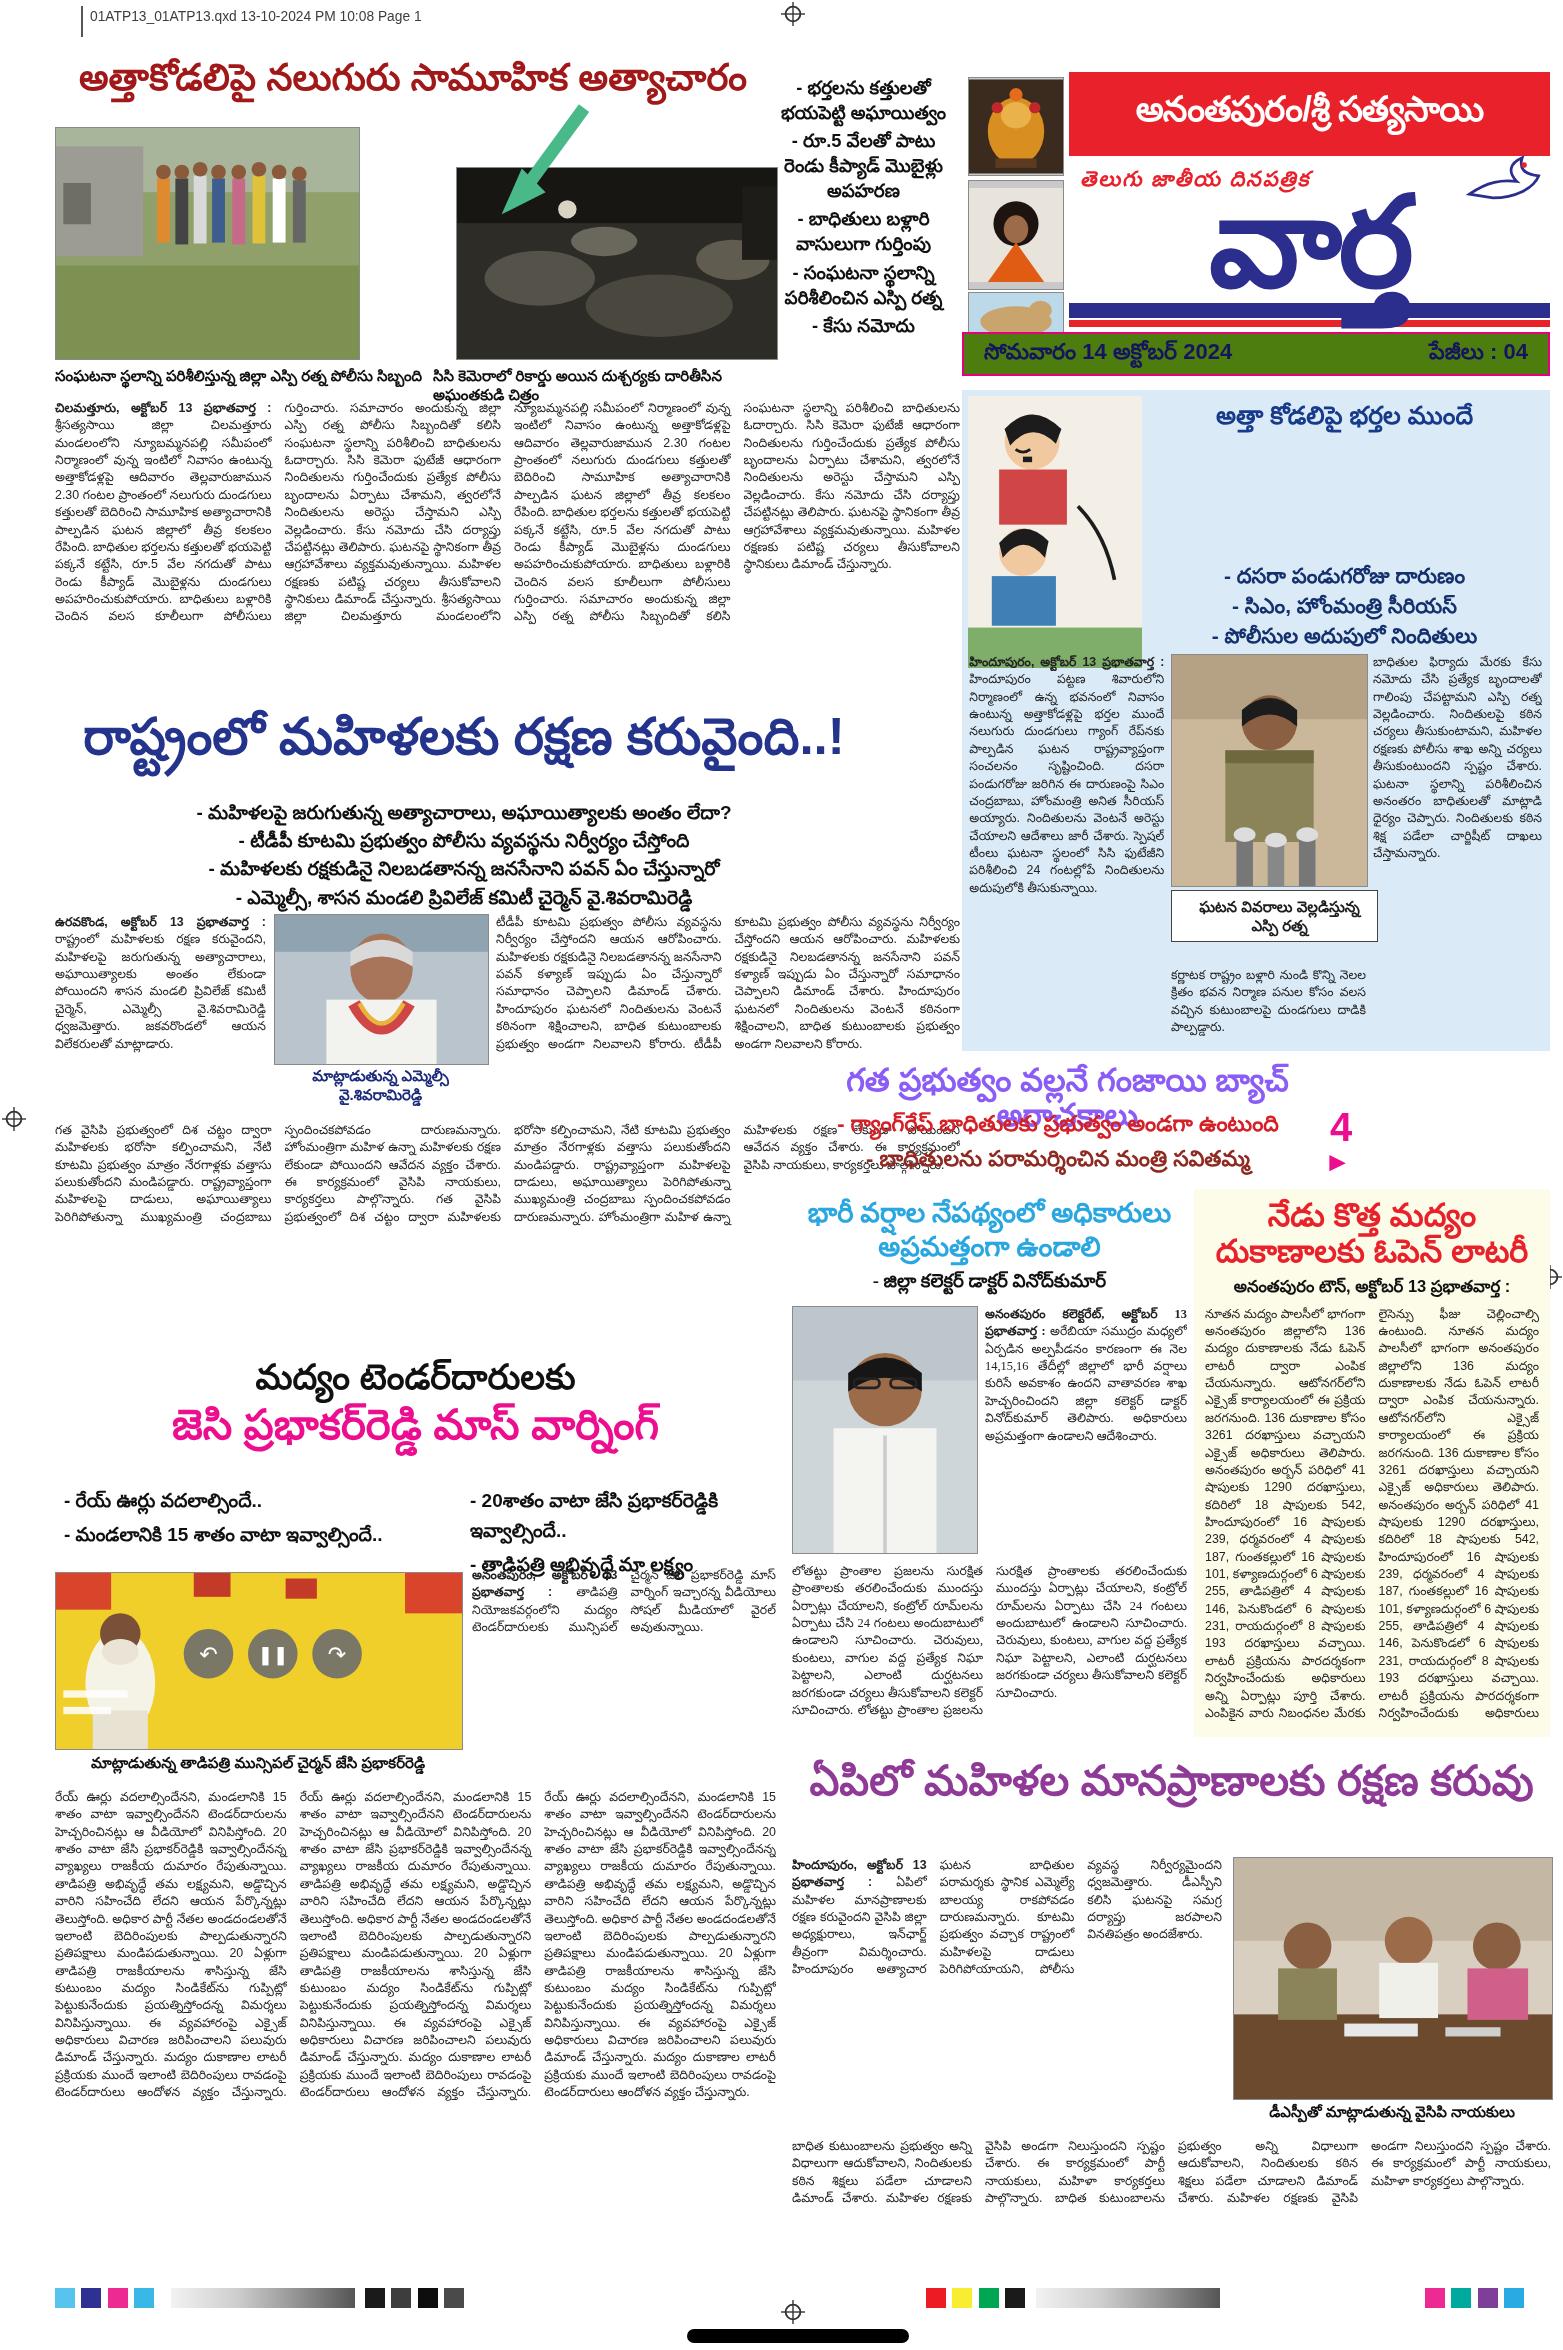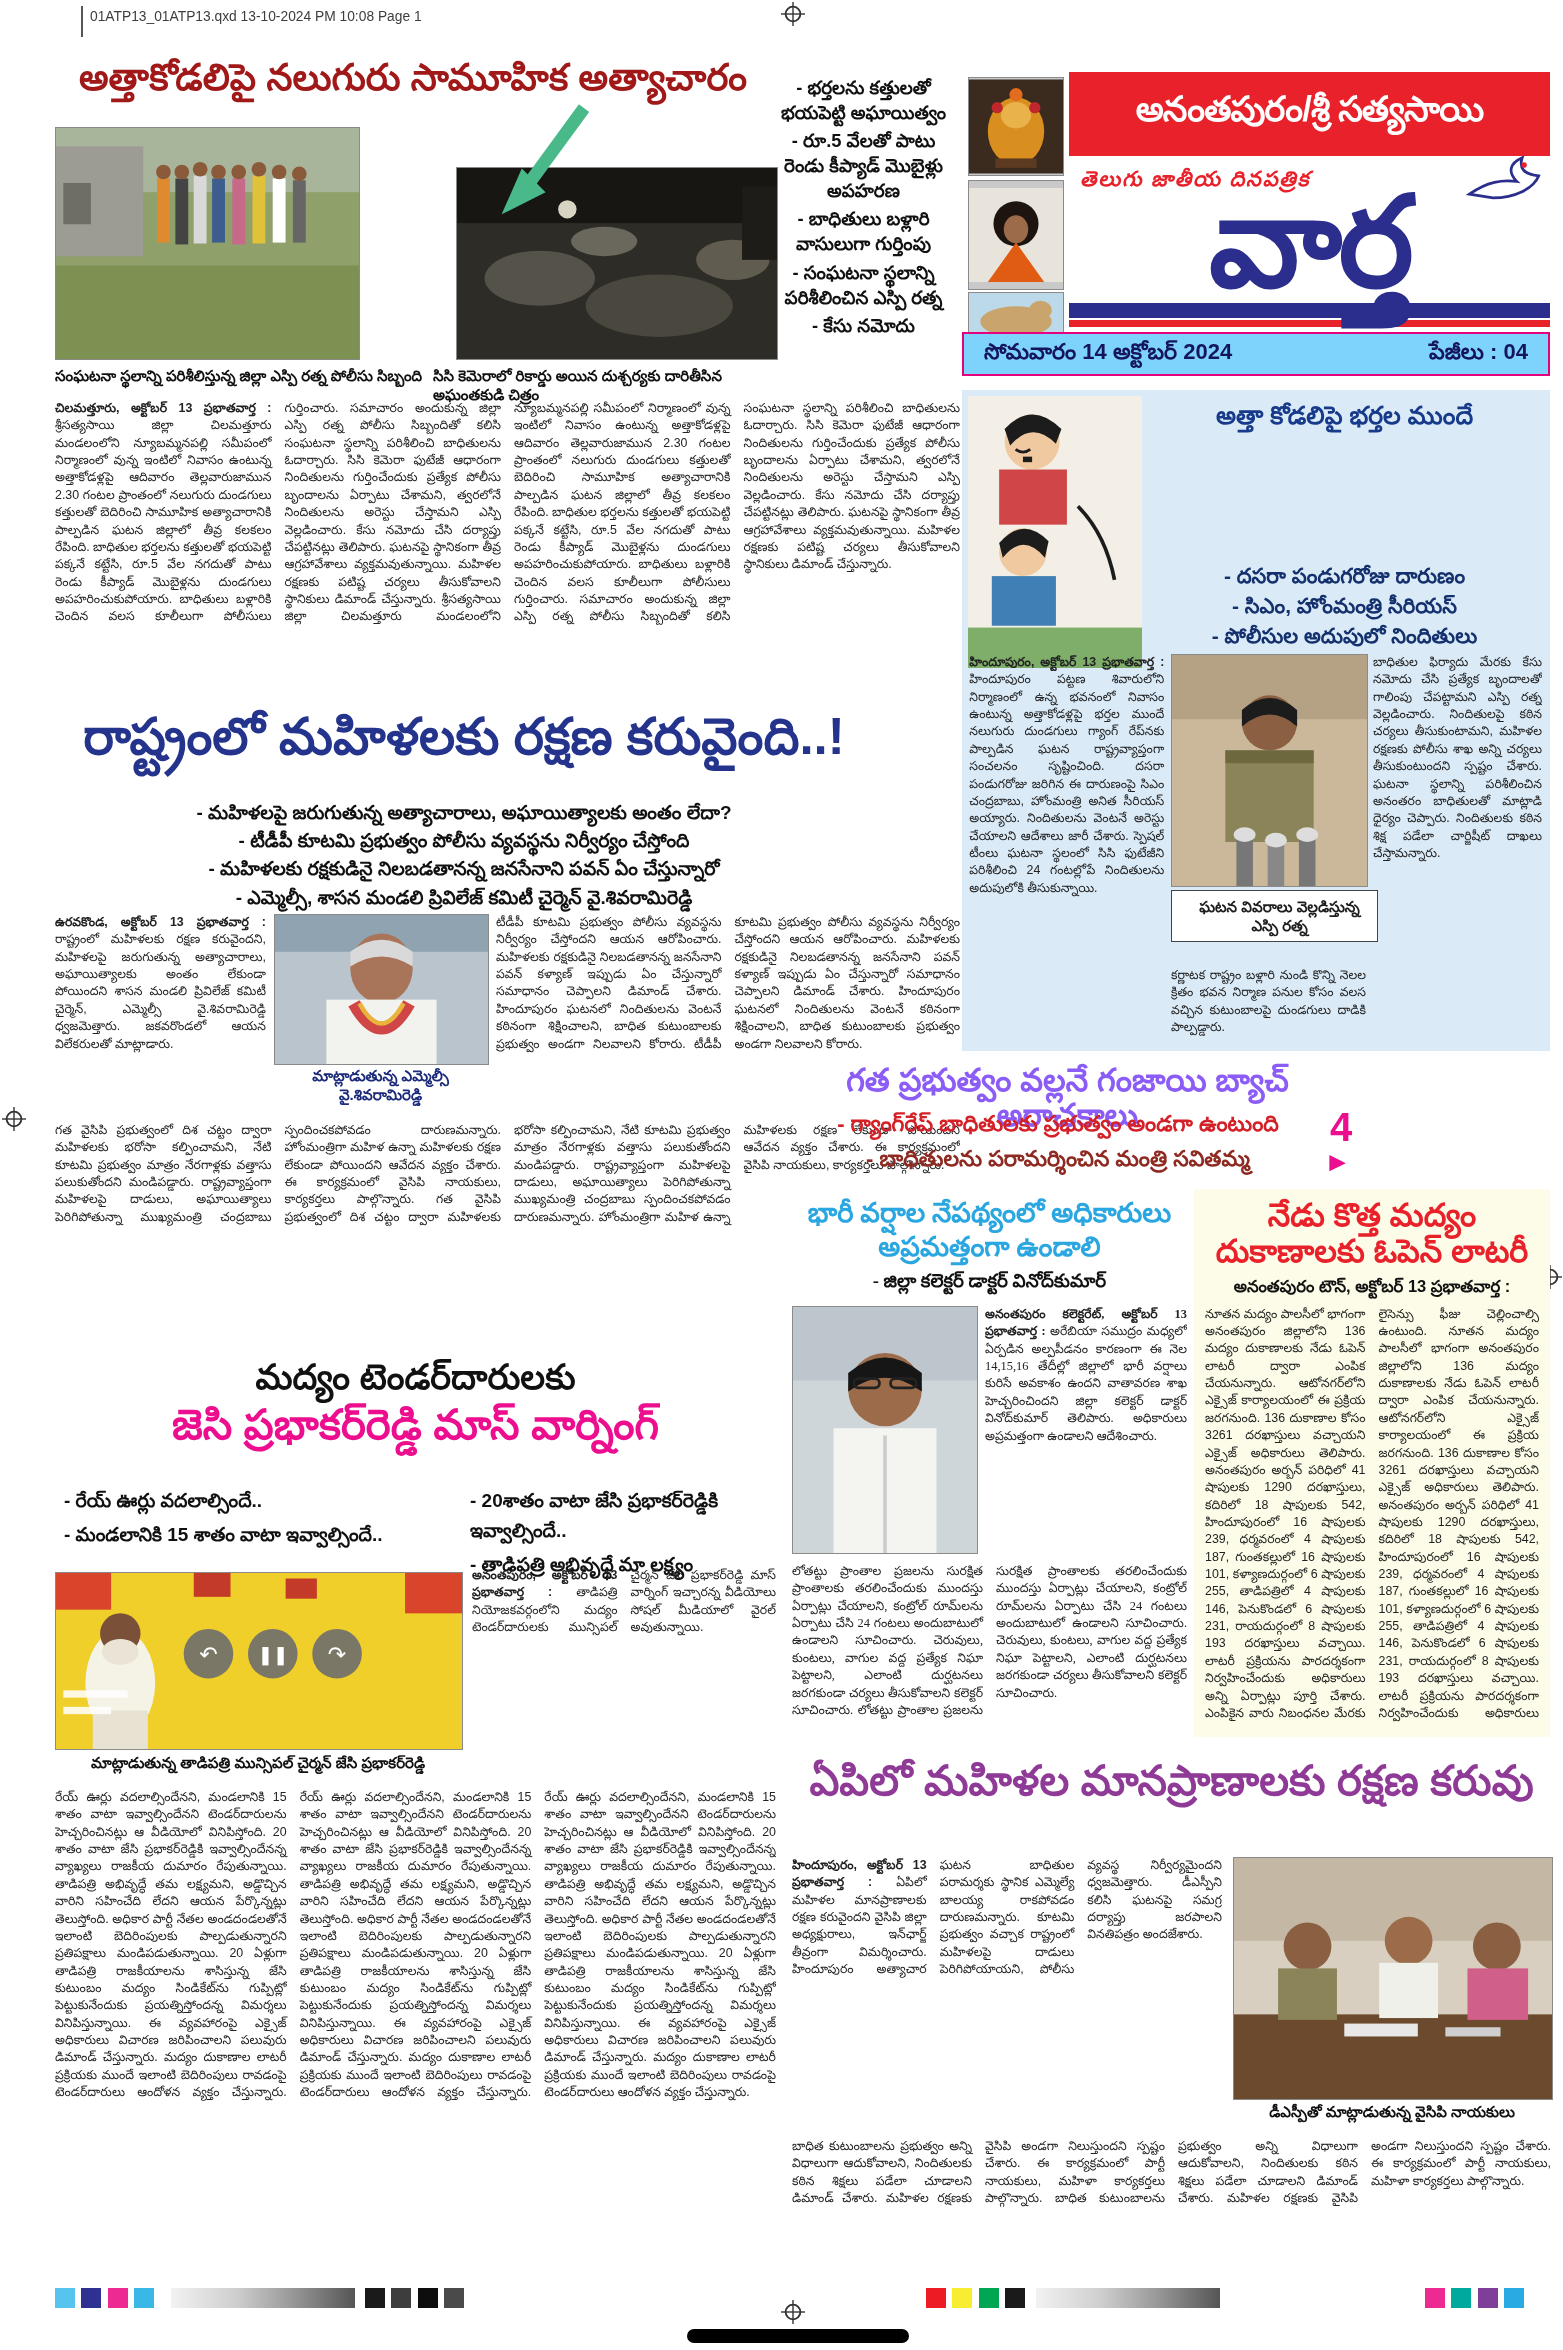--- a/index.html
+++ b/index.html
@@ -34,21 +34,21 @@
   .cap-blue{color:#1b2a7a;}
   
   .ph{position:absolute;overflow:hidden;border:0.9px solid #8a8a8a;background:#c9c9c9;}
   .ph svg{display:block;width:100%;height:100%;}
   .noborder{border:none;}
   
   #banner{background:#e8212a;color:#fff;display:flex;align-items:center;justify-content:center;
           font-weight:bold;font-size:35px;letter-spacing:-0.9px;}
   #tagline{color:#e8212a;font-weight:bold;font-style:italic;font-size:21px;letter-spacing:1.8px;}
   #logo{color:#2b2e8c;font-weight:800;font-size:127px;line-height:.95;letter-spacing:-3.7px;}
-  #datebar{background:#7dd3fc;border:2.8px solid #e5007e;display:flex;align-items:center;
+  #datebar{background:#4d7c0f;border:2.8px solid #e5007e;display:flex;align-items:center;
            justify-content:space-between;font-weight:bold;font-size:22px;color:#15155e;padding:0 20px;box-sizing:border-box;}
   
   #bluebox{background:#daeaf7;}
   
   #lotterybox{background:#fdfce8;}
   
   .slug{font-size:13.8px;color:#3d3d3d;}
   .sq{width:20px;height:20px;display:inline-block;margin-right:6.4px;}
   .swrow{display:flex;}
   .grad{height:20px;background:linear-gradient(90deg,#f2f2f2,#cfcfcf 35%,#9a9a9a 65%,#555);}

